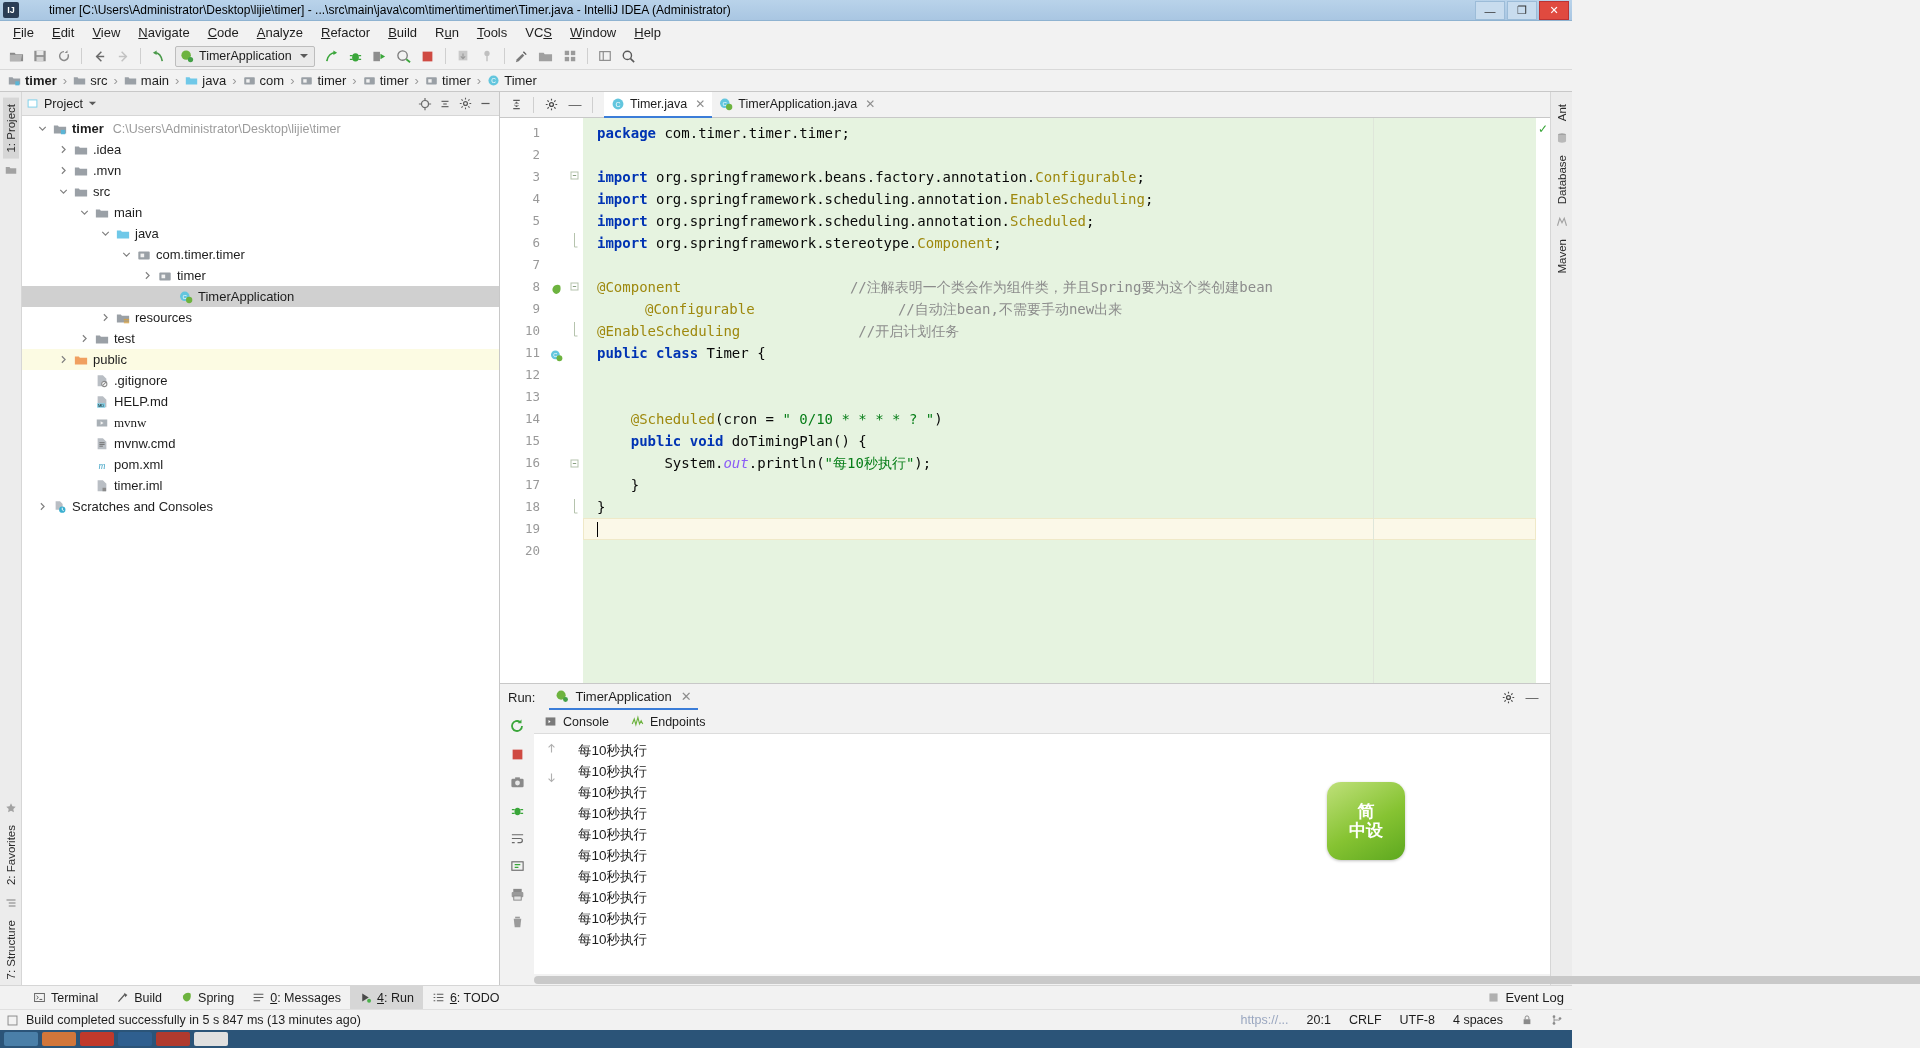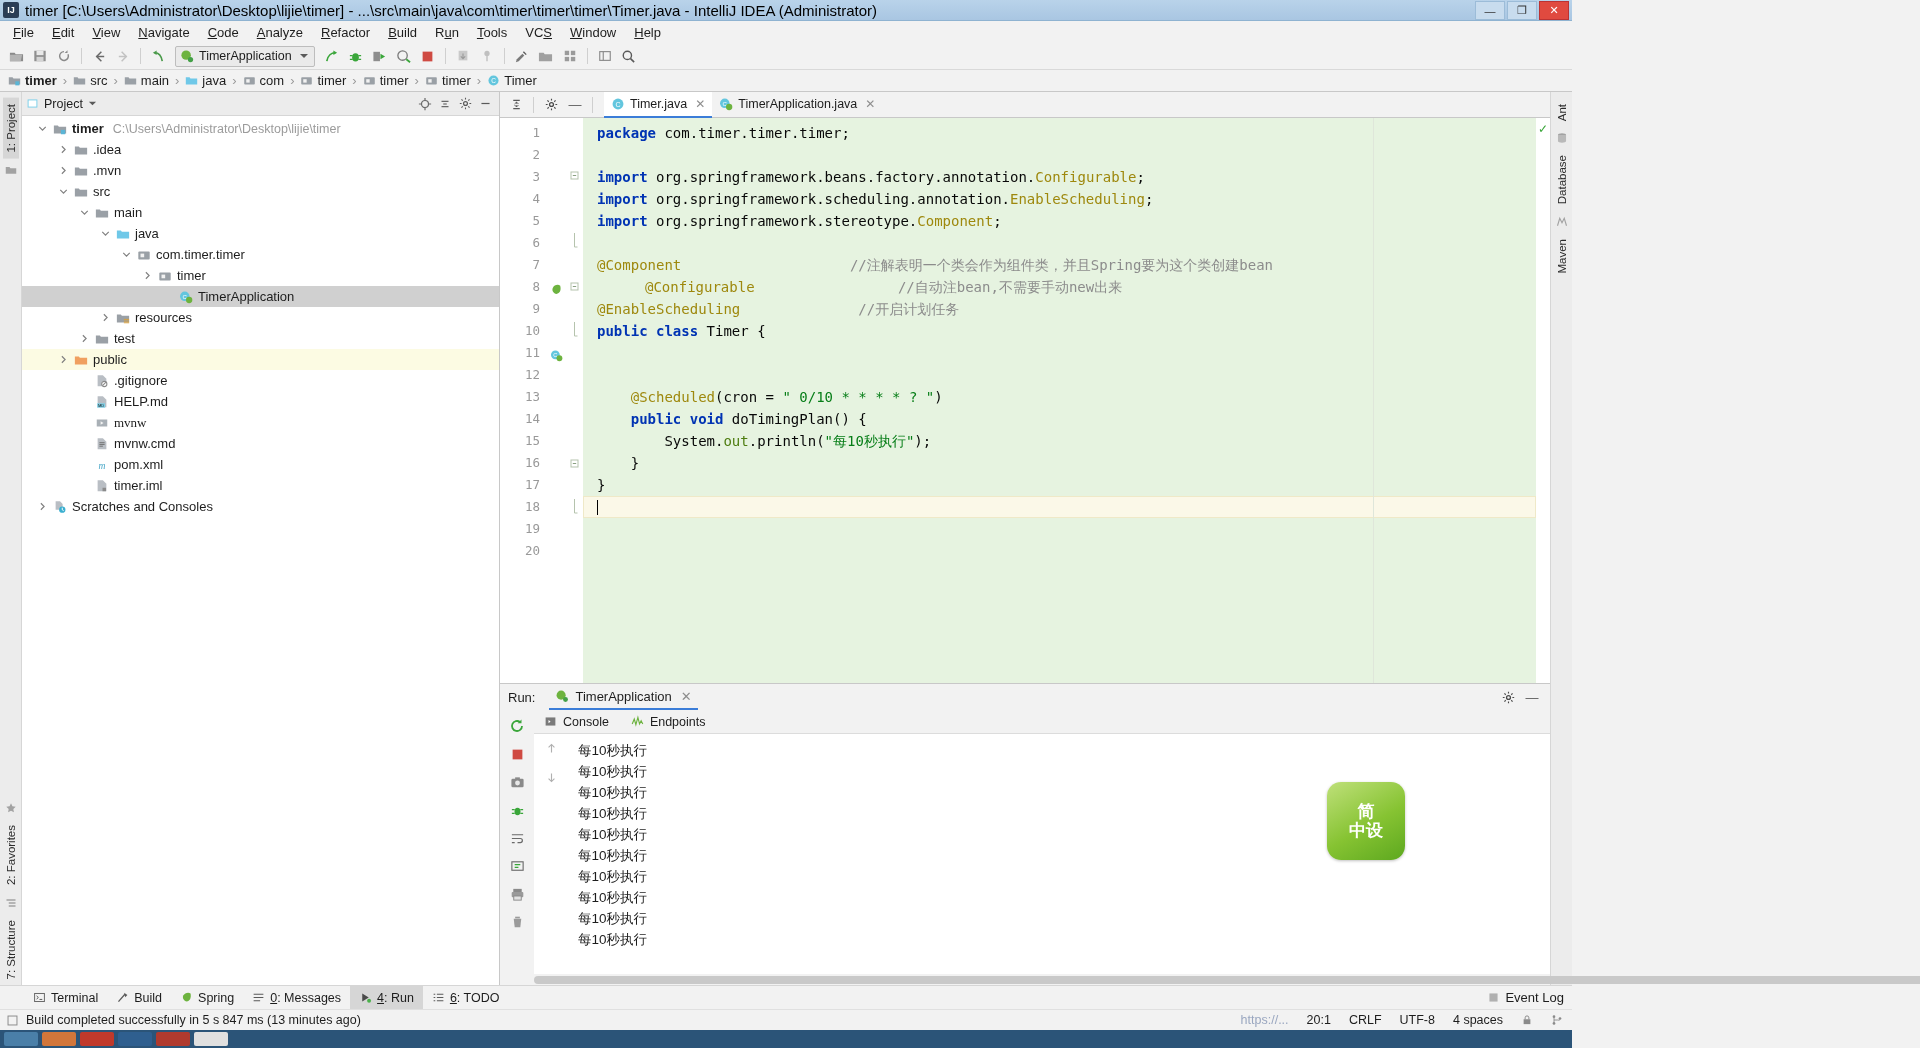--- a/index.html
+++ b/index.html
@@ -30,21 +30,21 @@
     position: relative;
   }
   .tb-icon {
     width: 16px; height: 16px; margin-left: 3px; margin-right: 6px;
     background: #2b3d56; color: #fff;
     font-size: 9px; font-weight: bold;
     display: flex; align-items: center; justify-content: center;
     border-radius: 2px;
   }
   .tb-title {
-    font-size: 15px; color: #000; white-space: nowrap;
+    font-size: 12px; color: #000; white-space: nowrap; margin-left: 24px;
   }
   .win-btns { position: absolute; right: 0; top: 0; display: flex; height: 21px; }
   .win-btn {
     width: 30px; height: 19px; margin-top: 1px;
     display: flex; align-items: center; justify-content: center;
     background: #c8dcee; border: 1px solid #9cbcd8; margin-right: 2px;
     font-size: 11px; color: #333;
   }
   .win-btn.close { background: #e04a3f; border-color: #b33; color: #fff; margin-right: 3px; }
 
@@ -176,21 +176,21 @@
     font-family: "DejaVu Sans Mono", monospace; font-size: 14px;
     overflow: hidden; min-width: 0;
   }
   .ln { height: 22px; line-height: 22px; white-space: pre; }
   .ln.cur { background: #fbf8e8; box-shadow: inset 0 0 0 1px #efe9c8; }
   .icons-col .ln, .folds .ln, .linenos .ln { height: 22px; line-height: 22px; }
   .kw { color: #0033b3; font-weight: bold; }
   .ann { color: #9e880d; }
   .str { color: #067d17; }
   .cmt { color: #8c8c8c; }
-  .fld { color: #4d7c0f; }
+  .fld { color: #8b5cf6; font-style: italic; }
   .plain { color: #080808; }
   .cls { color: #9e880d; }
   .caret-line {
     display: inline-block; width: 1px; height: 15px; background: #000;
     vertical-align: -3px;
   }
   .marker-panel {
     width: 14px; background: #fff; flex: none; position: relative;
   }
   .mark-check { position: absolute; top: 4px; left: 2px; color: #3aa63a; font-size: 12px; }
@@ -963,20 +963,21 @@
               </svg></div>
             <div class="ln"></div>
             <div class="ln"></div>
           </div>
         <div class="code" id="code">
           <div class="right-guide" style="left:790px;"></div>
         <div class="ln" style="padding-left: 14px;"><span class="kw">package</span><span class="plain"> com.timer.timer.timer;</span></div>
             <div class="ln" style="padding-left: 14px;"></div>
             <div class="ln" style="padding-left: 14px;"><span class="kw">import</span><span class="plain"> org.springframework.beans.factory.annotation.</span><span class="cls">Configurable</span><span class="plain">;</span></div>
             <div class="ln" style="padding-left: 14px;"><span class="kw">import</span><span class="plain"> org.springframework.scheduling.annotation.</span><span class="cls">EnableScheduling</span><span class="plain">;</span></div>
+            <div class="ln" style="padding-left: 14px;"><span class="kw">import</span><span class="plain"> org.springframework.scheduling.annotation.</span><span class="cls">Scheduled</span><span class="plain">;</span></div>
             <div class="ln" style="padding-left: 14px;"><span class="kw">import</span><span class="plain"> org.springframework.stereotype.</span><span class="cls">Component</span><span class="plain">;</span></div>
             <div class="ln" style="padding-left: 14px;"></div>
             <div class="ln" style="padding-left: 14px;"><span class="ann">@Component</span><span class="plain">                    </span><span class="cmt">//注解表明一个类会作为组件类，并且Spring要为这个类创建bean</span></div>
             <div class="ln" style="padding-left: 14px; margin-left: 48px;"><span class="ann">@Configurable</span><span class="plain">                 </span><span class="cmt">//自动注bean,不需要手动new出来</span></div>
             <div class="ln" style="padding-left: 14px;"><span class="ann">@EnableScheduling</span><span class="plain">              </span><span class="cmt">//开启计划任务</span></div>
             <div class="ln" style="padding-left: 14px;"><span class="kw">public class</span><span class="plain"> Timer {</span></div>
             <div class="ln" style="padding-left: 14px;"></div>
             <div class="ln" style="padding-left: 14px;"></div>
             <div class="ln" style="padding-left: 14px;"><span class="plain">    </span><span class="ann">@Scheduled</span><span class="plain">(cron = </span><span class="str">" 0/10 * * * * ? "</span><span class="plain">)</span></div>
             <div class="ln" style="padding-left: 14px;"><span class="plain">    </span><span class="kw">public void</span><span class="plain"> doTimingPlan() {</span></div>

